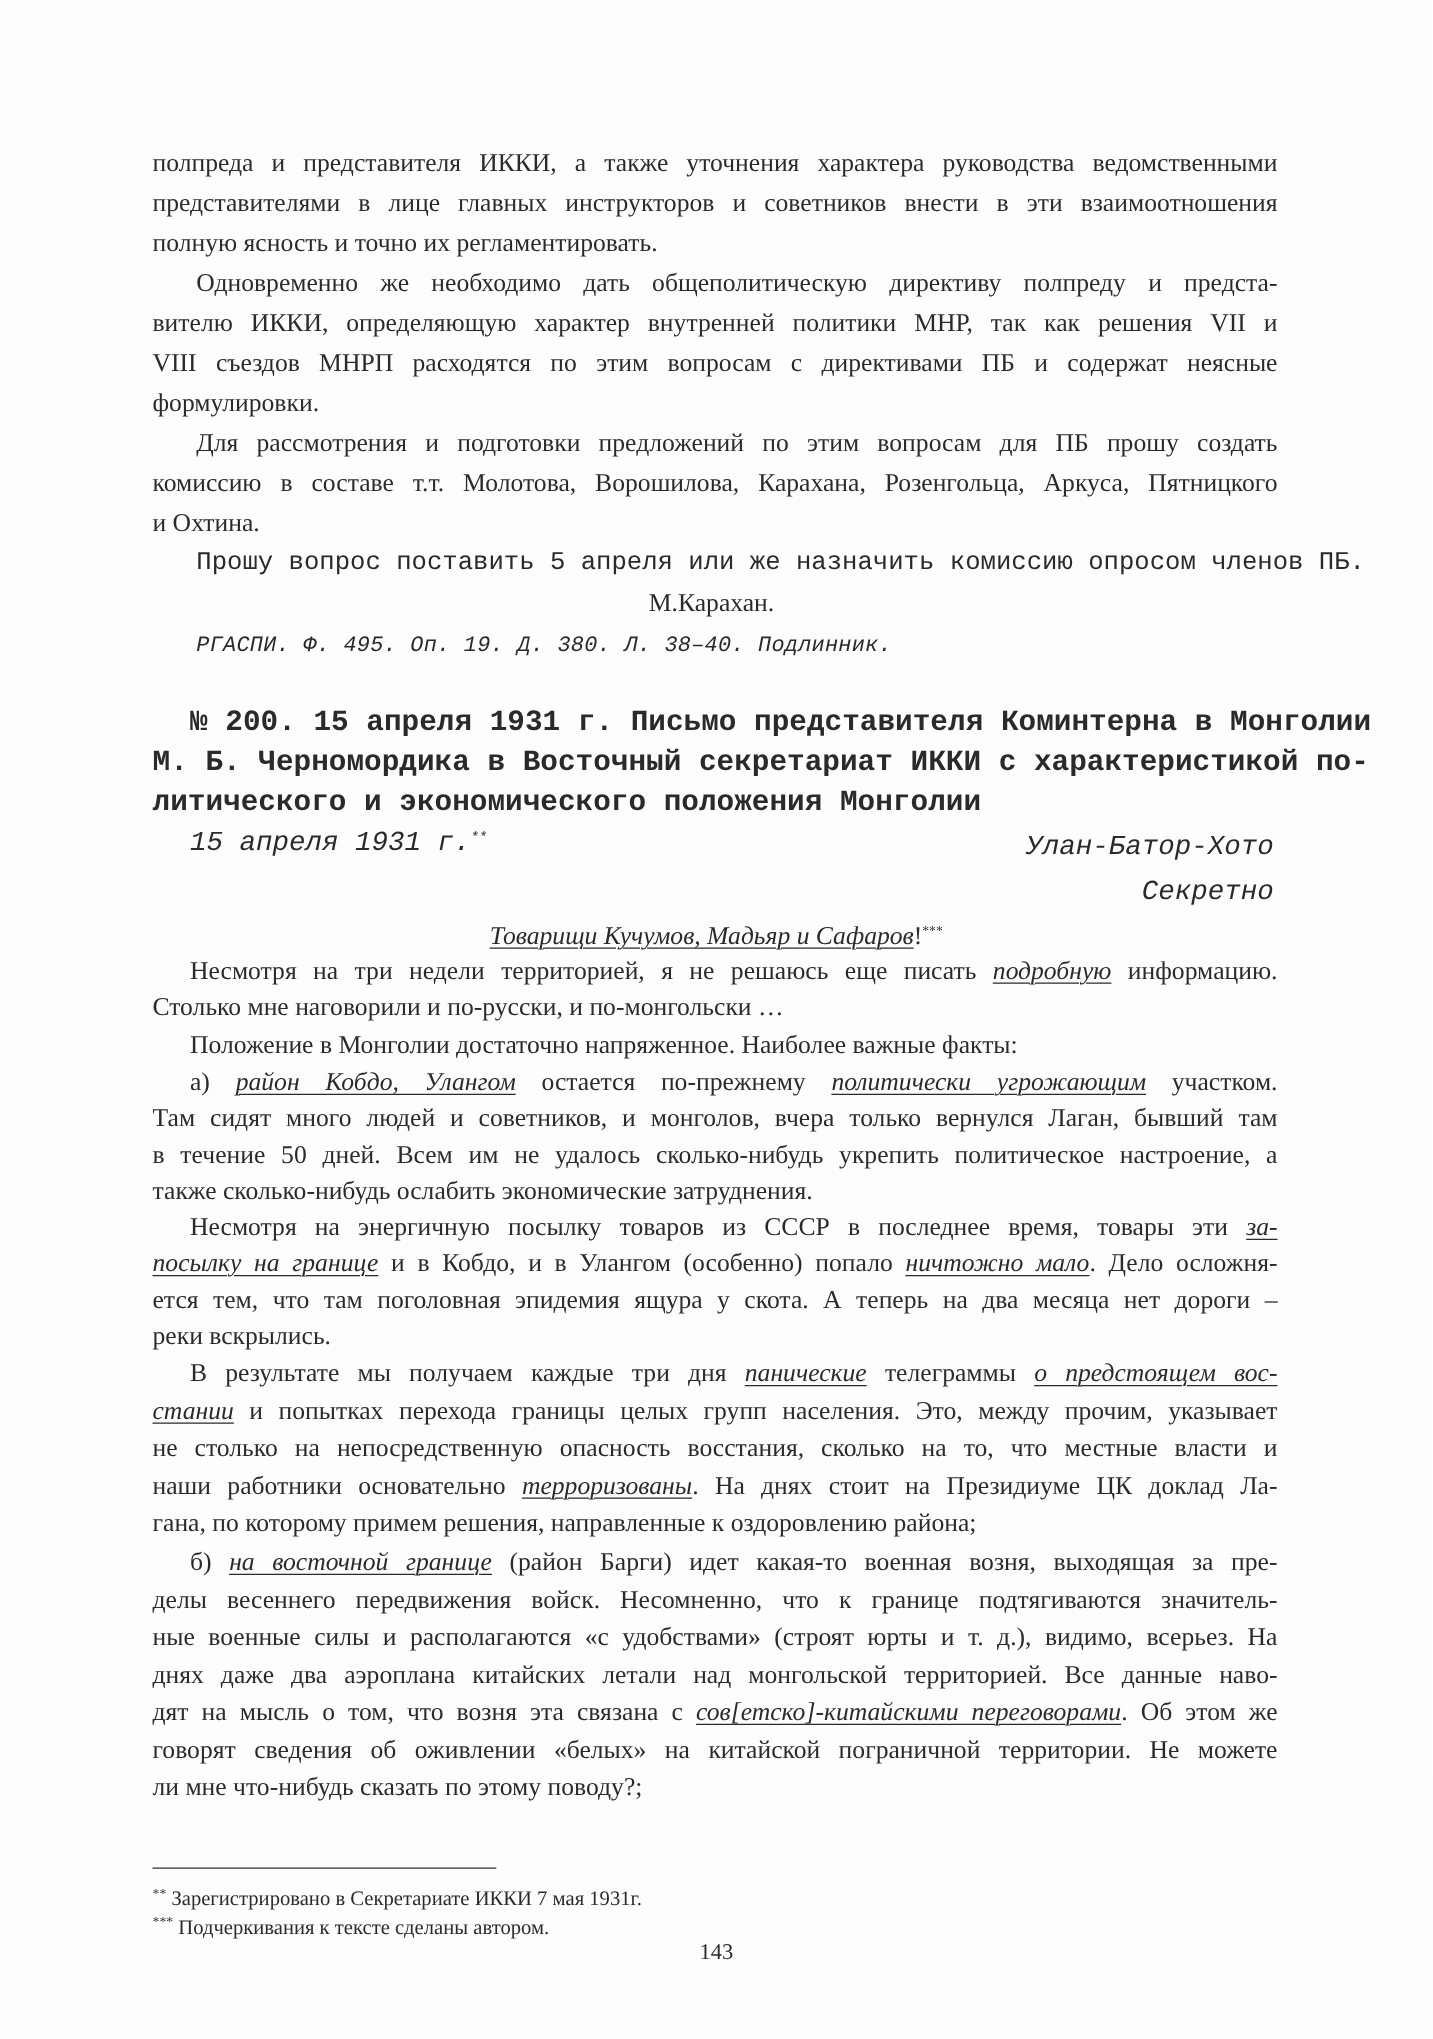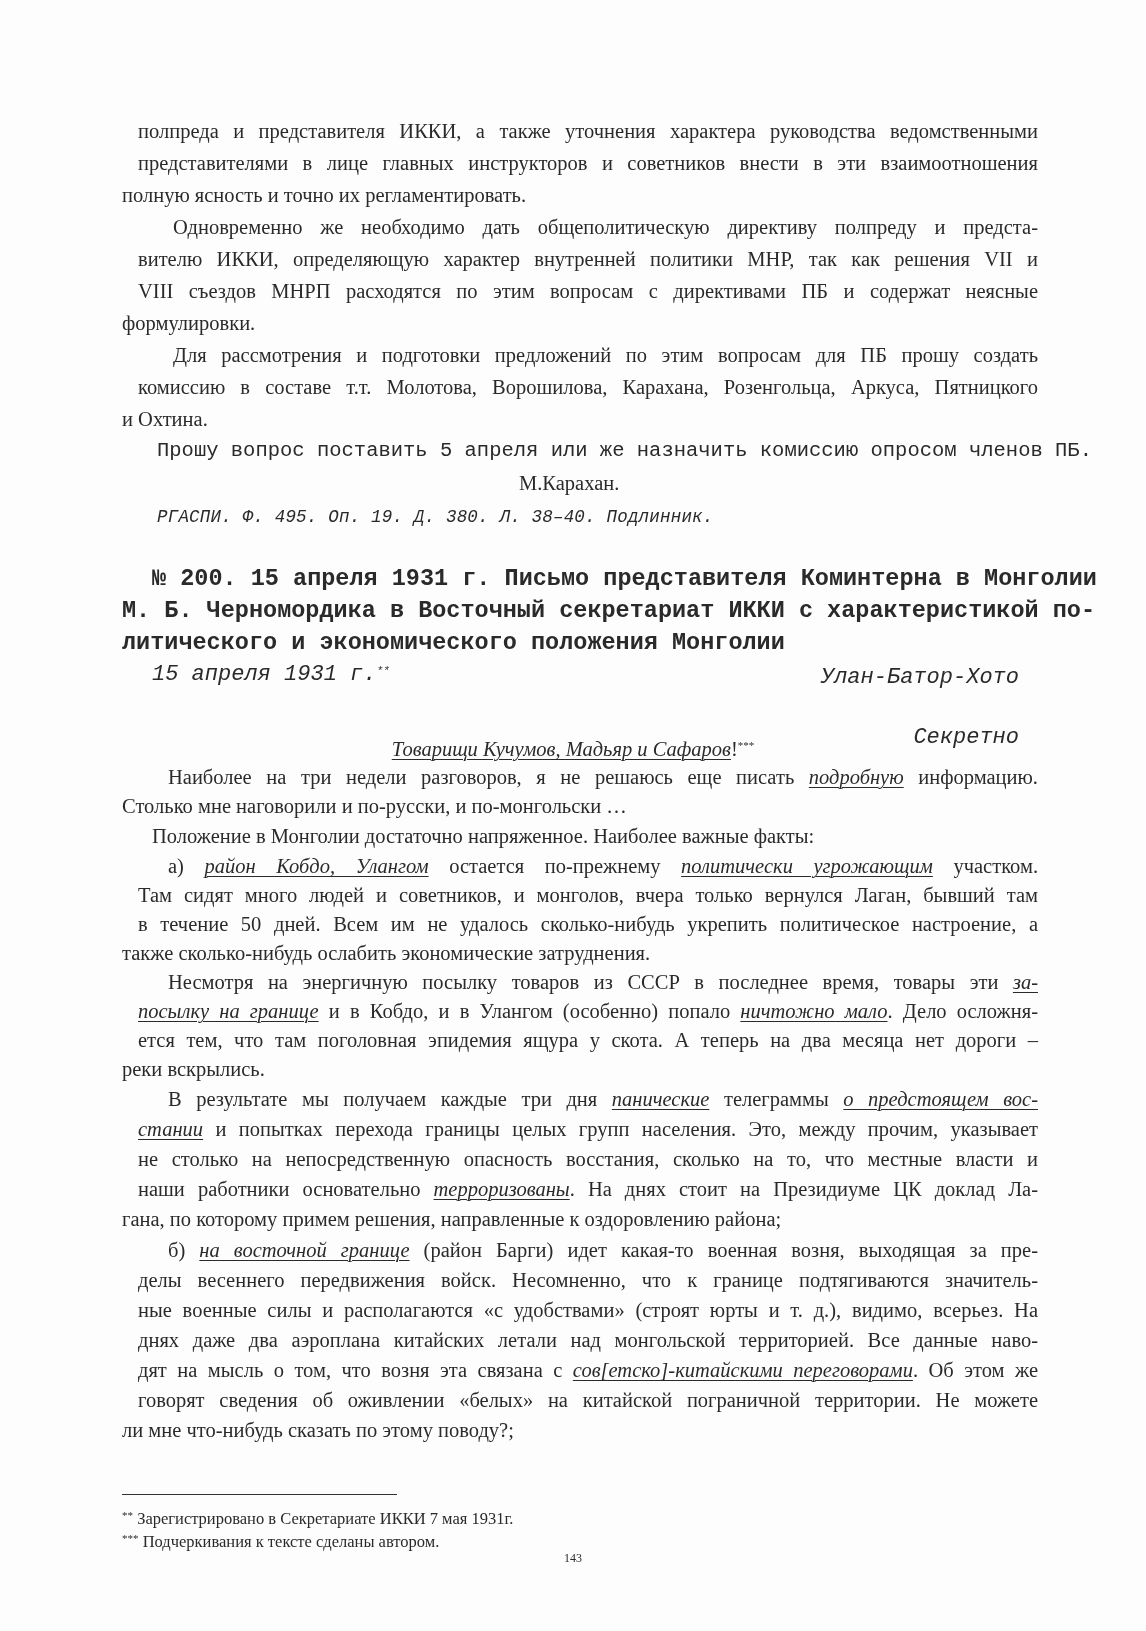--- a/index.html
+++ b/index.html
@@ -3,31 +3,31 @@
 <meta charset="utf-8">
 <style>
   html, body { margin:0; padding:0; }
   body {
     width:1146px; height:1631px; background:#ffffff; position:relative; overflow:hidden;
     color:#2a2a2a;
   }
   .page { position:absolute; left:0; top:0; width:1146px; height:1631px; background:#fdfdfd; }
   .serif { font-family:"Liberation Serif", "DejaVu Serif", serif; font-size:20.5px; }
   .line { position:absolute; white-space:nowrap; line-height:28px; }
-  .just { text-align:justify; text-align-last:justify; width:900px; left:122px;margin-left:16px; }
+  .just { text-align:justify; text-align-last:justify; width:900px; left:122px; }
   .left { left:122px; }
   .ind  { left:157px;font-family:Liberation Mono, monospace; }
   .u { text-decoration:underline; text-underline-offset:3px; text-decoration-thickness:1px;font-style:italic; }
   .sans { font-family:Liberation Mono, monospace; }
   .heading { font-weight:bold; font-size:23.5px; line-height:32px; }
   .ital { font-style:italic; }
   sup { font-size:11px; vertical-align:top; position:relative; top:-4px; }
   .rule { position:absolute; left:122px; top:1494px; width:275px; height:1px; background:#333; }
   .fn { font-size:16.5px; line-height:24px; }
-  .pagenum { position:absolute; left:0; width:1146px; text-align:center; top:1551px; font-size:12px; }
+  .pagenum { position:absolute; left:0; width:1146px; text-align:center; top:1551px; font-size:18px; }
 </style>
 </head>
 <body>
 
 <div class="page serif">
 
   <div class="line just" style="top:117px">полпреда и представителя ИККИ, а также уточнения характера руководства ведомственными</div>
   <div class="line just" style="top:149px">представителями в лице главных инструкторов и советников внести в эти взаимоотношения</div>
   <div class="line left" style="top:181px">полную ясность и точно их регламентировать.</div>
 
@@ -43,25 +43,25 @@
   <div class="line ind" style="top:437px">Прошу вопрос поставить 5 апреля или же назначить комиссию опросом членов ПБ.</div>
   <div class="line" style="top:469px;left:519px">М.Карахан.</div>
   <div class="line ind ital" style="top:503px;font-size:17.5px;letter-spacing:0.2px">РГАСПИ. Ф. 495. Оп. 19. Д. 380. Л. 38–40. Подлинник.</div>
 
   <div class="line sans heading" style="top:563px;left:152px;width:870px;text-align:justify;text-align-last:justify">№ 200. 15 апреля 1931 г. Письмо представителя Коминтерна в Монголии</div>
   <div class="line sans heading" style="top:595px;left:122px;width:900px;text-align:justify;text-align-last:justify">М. Б. Черномордика в Восточный секретариат ИККИ с характеристикой по-</div>
   <div class="line sans heading" style="top:627px;left:122px">литического и экономического положения Монголии</div>
 
   <div class="line sans ital" style="top:661px;left:152px;font-size:22px"><span>15 апреля 1931 г.</span><sup>**</sup></div>
   <div class="line sans ital" style="top:664px;right:127px;font-size:22px">Улан-Батор-Хото</div>
-  <div class="line sans ital" style="top:724px;right:127px;font-size:22px">Секретно</div>
+  <div class="line sans ital" style="top:700px;right:127px;font-size:22px">Секретно</div>
 
   <div class="line" style="top:735px;left:0;width:1146px;text-align:center"><span class="u">Товарищи Кучумов, Мадьяр и Сафаров</span><span>!</span><sup>***</sup></div>
 
-  <div class="line just" style="top:763px;left:152px;width:870px"><span>Наиболее на три недели разговоров, я не решаюсь еще писать </span><span class="u">подробную</span><span> информацию.</span></div>
+  <div class="line just" style="top:763px;left:152px;width:870px"><span>Несмотря на три недели территорией, я не решаюсь еще писать </span><span class="u">подробную</span><span> информацию.</span></div>
   <div class="line left" style="top:792px">Столько мне наговорили и по-русски, и по-монгольски …</div>
   <div class="line" style="top:822px;left:152px">Положение в Монголии достаточно напряженное. Наиболее важные факты:</div>
 
   <div class="line just" style="top:852px;left:152px;width:870px"><span>а) </span><span class="u">район Кобдо, Улангом</span><span> остается по-прежнему </span><span class="u">политически угрожающим</span><span> участком.</span></div>
   <div class="line just" style="top:881px">Там сидят много людей и советников, и монголов, вчера только вернулся Лаган, бывший там</div>
   <div class="line just" style="top:910px">в течение 50 дней. Всем им не удалось сколько-нибудь укрепить политическое настроение, а</div>
   <div class="line left" style="top:939px">также сколько-нибудь ослабить экономические затруднения.</div>
 
   <div class="line just" style="top:968px;left:152px;width:870px"><span>Несмотря на энергичную посылку товаров из СССР в последнее время, товары эти </span><span class="u">за-</span></div>
   <div class="line just" style="top:997px"><span class="u">посылку на границе</span><span> и в Кобдо, и в Улангом (особенно) попало </span><span class="u">ничтожно мало</span><span>. Дело осложня-</span></div>

